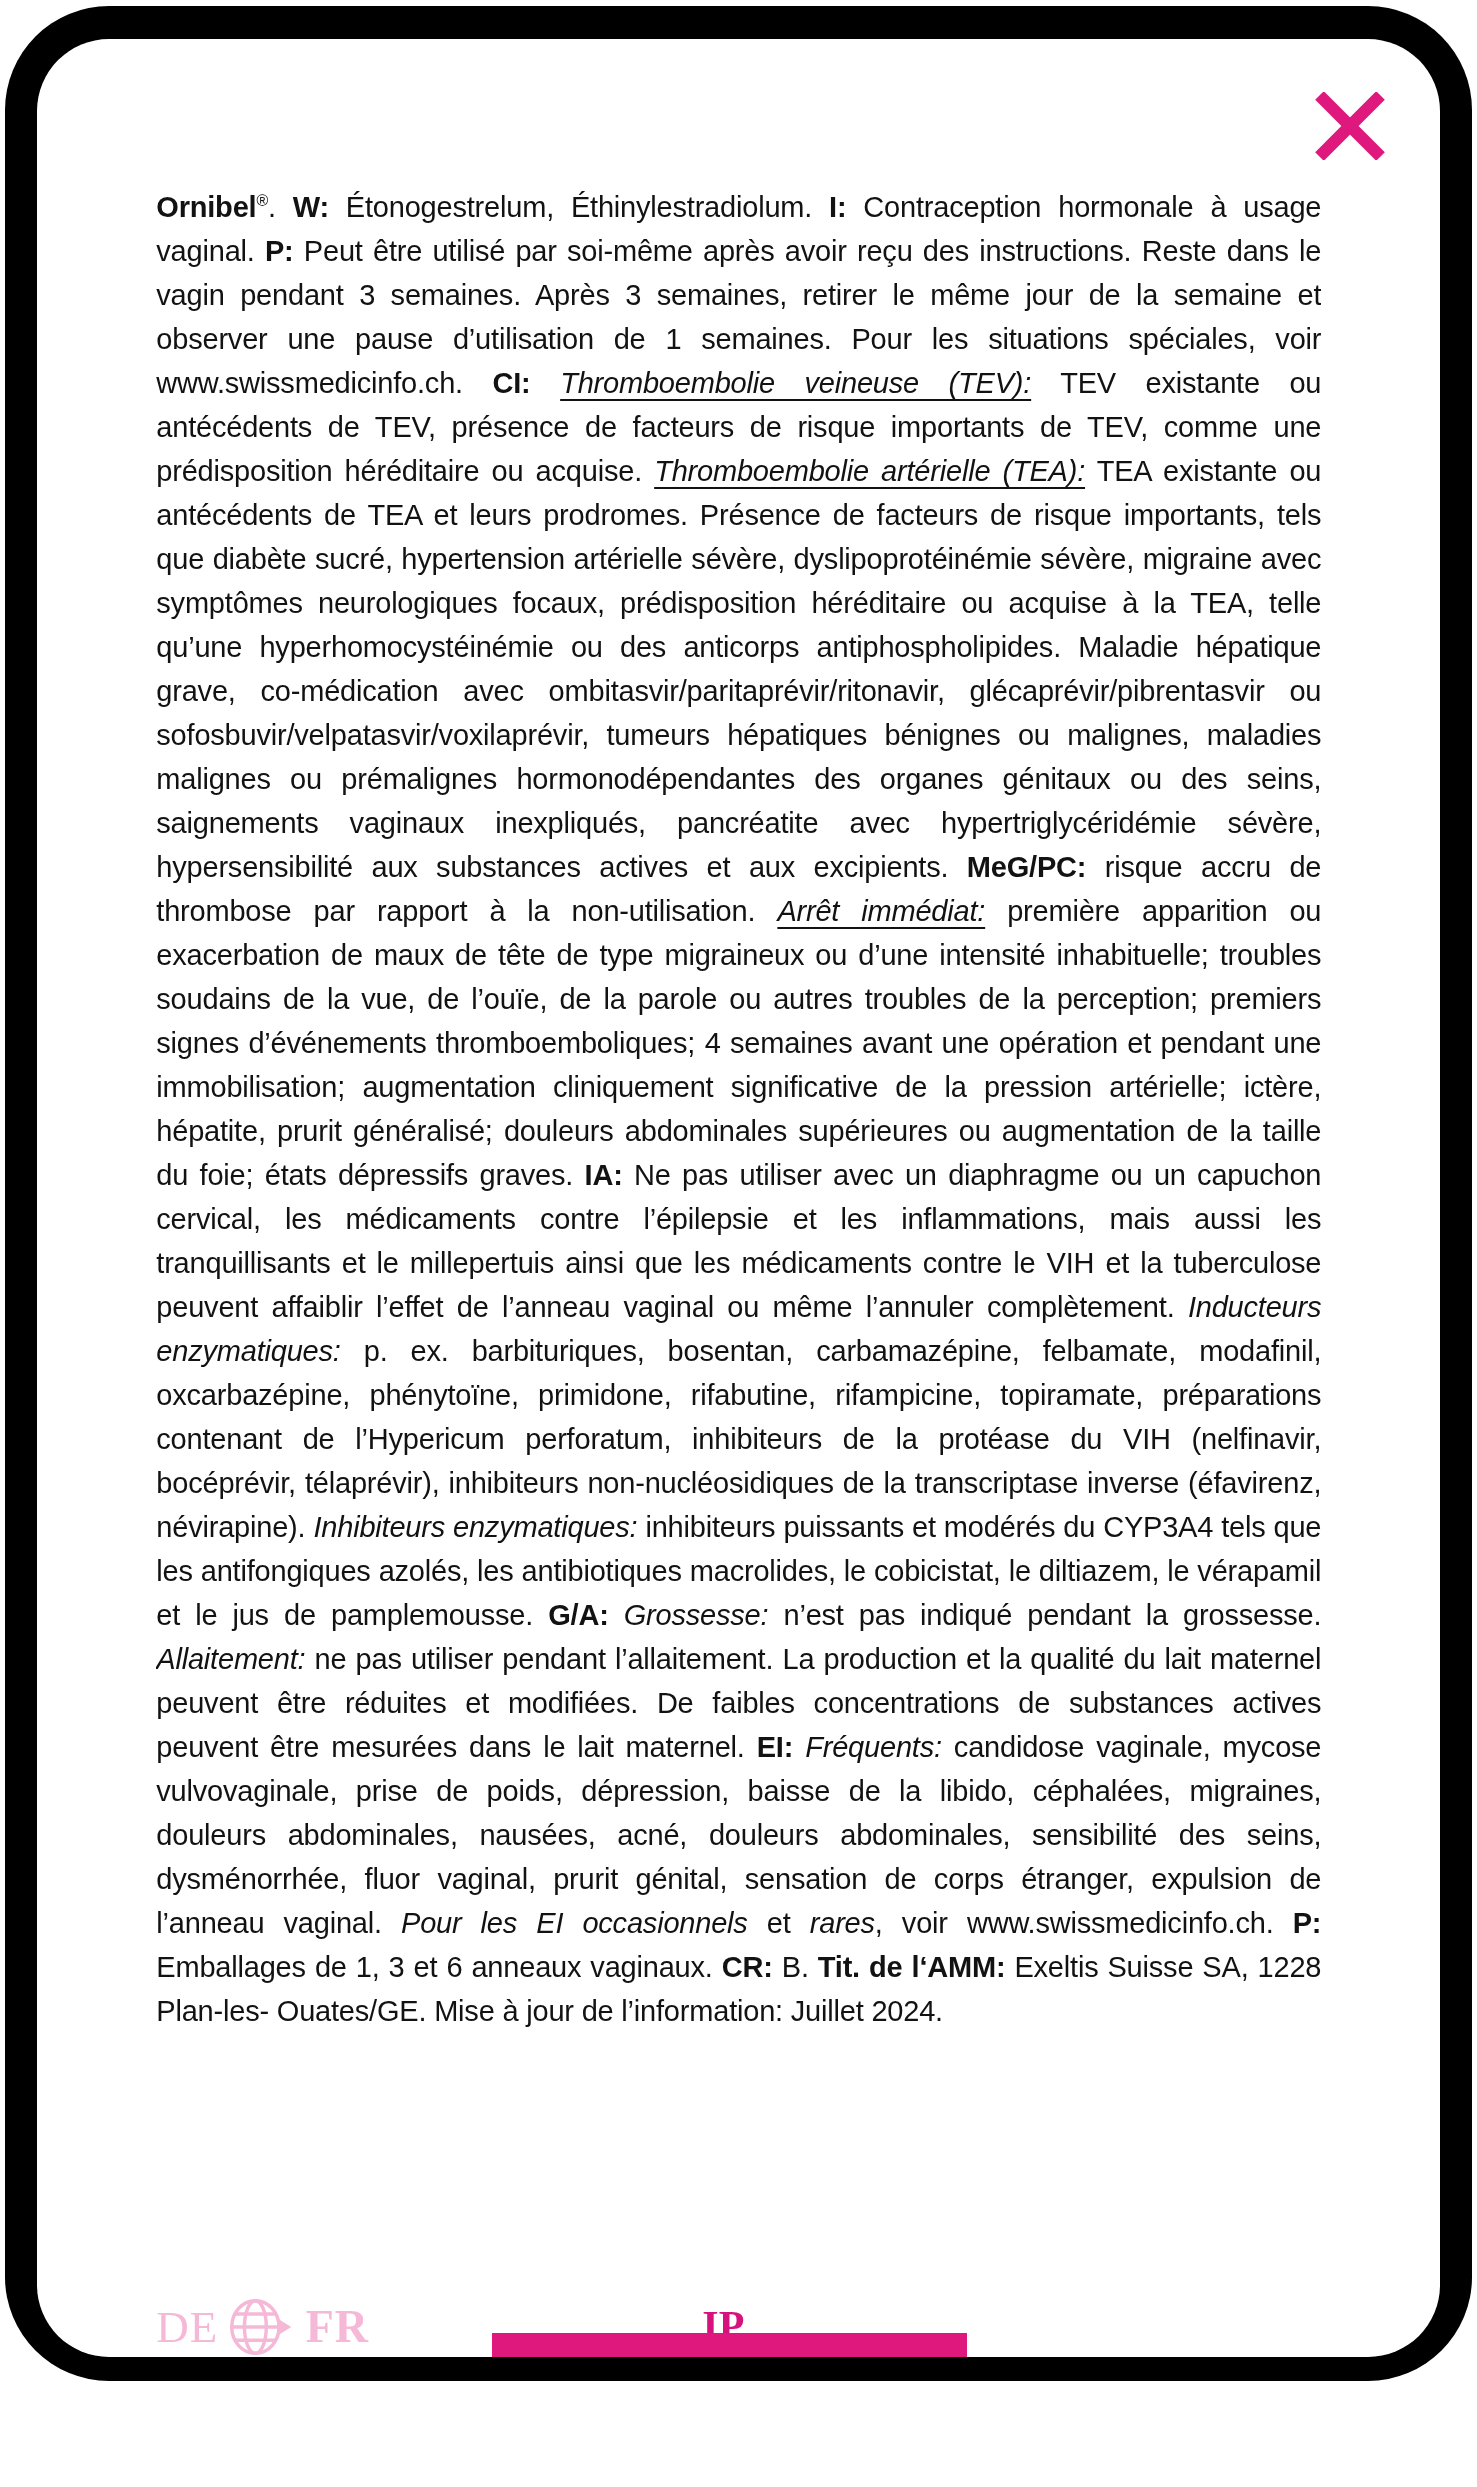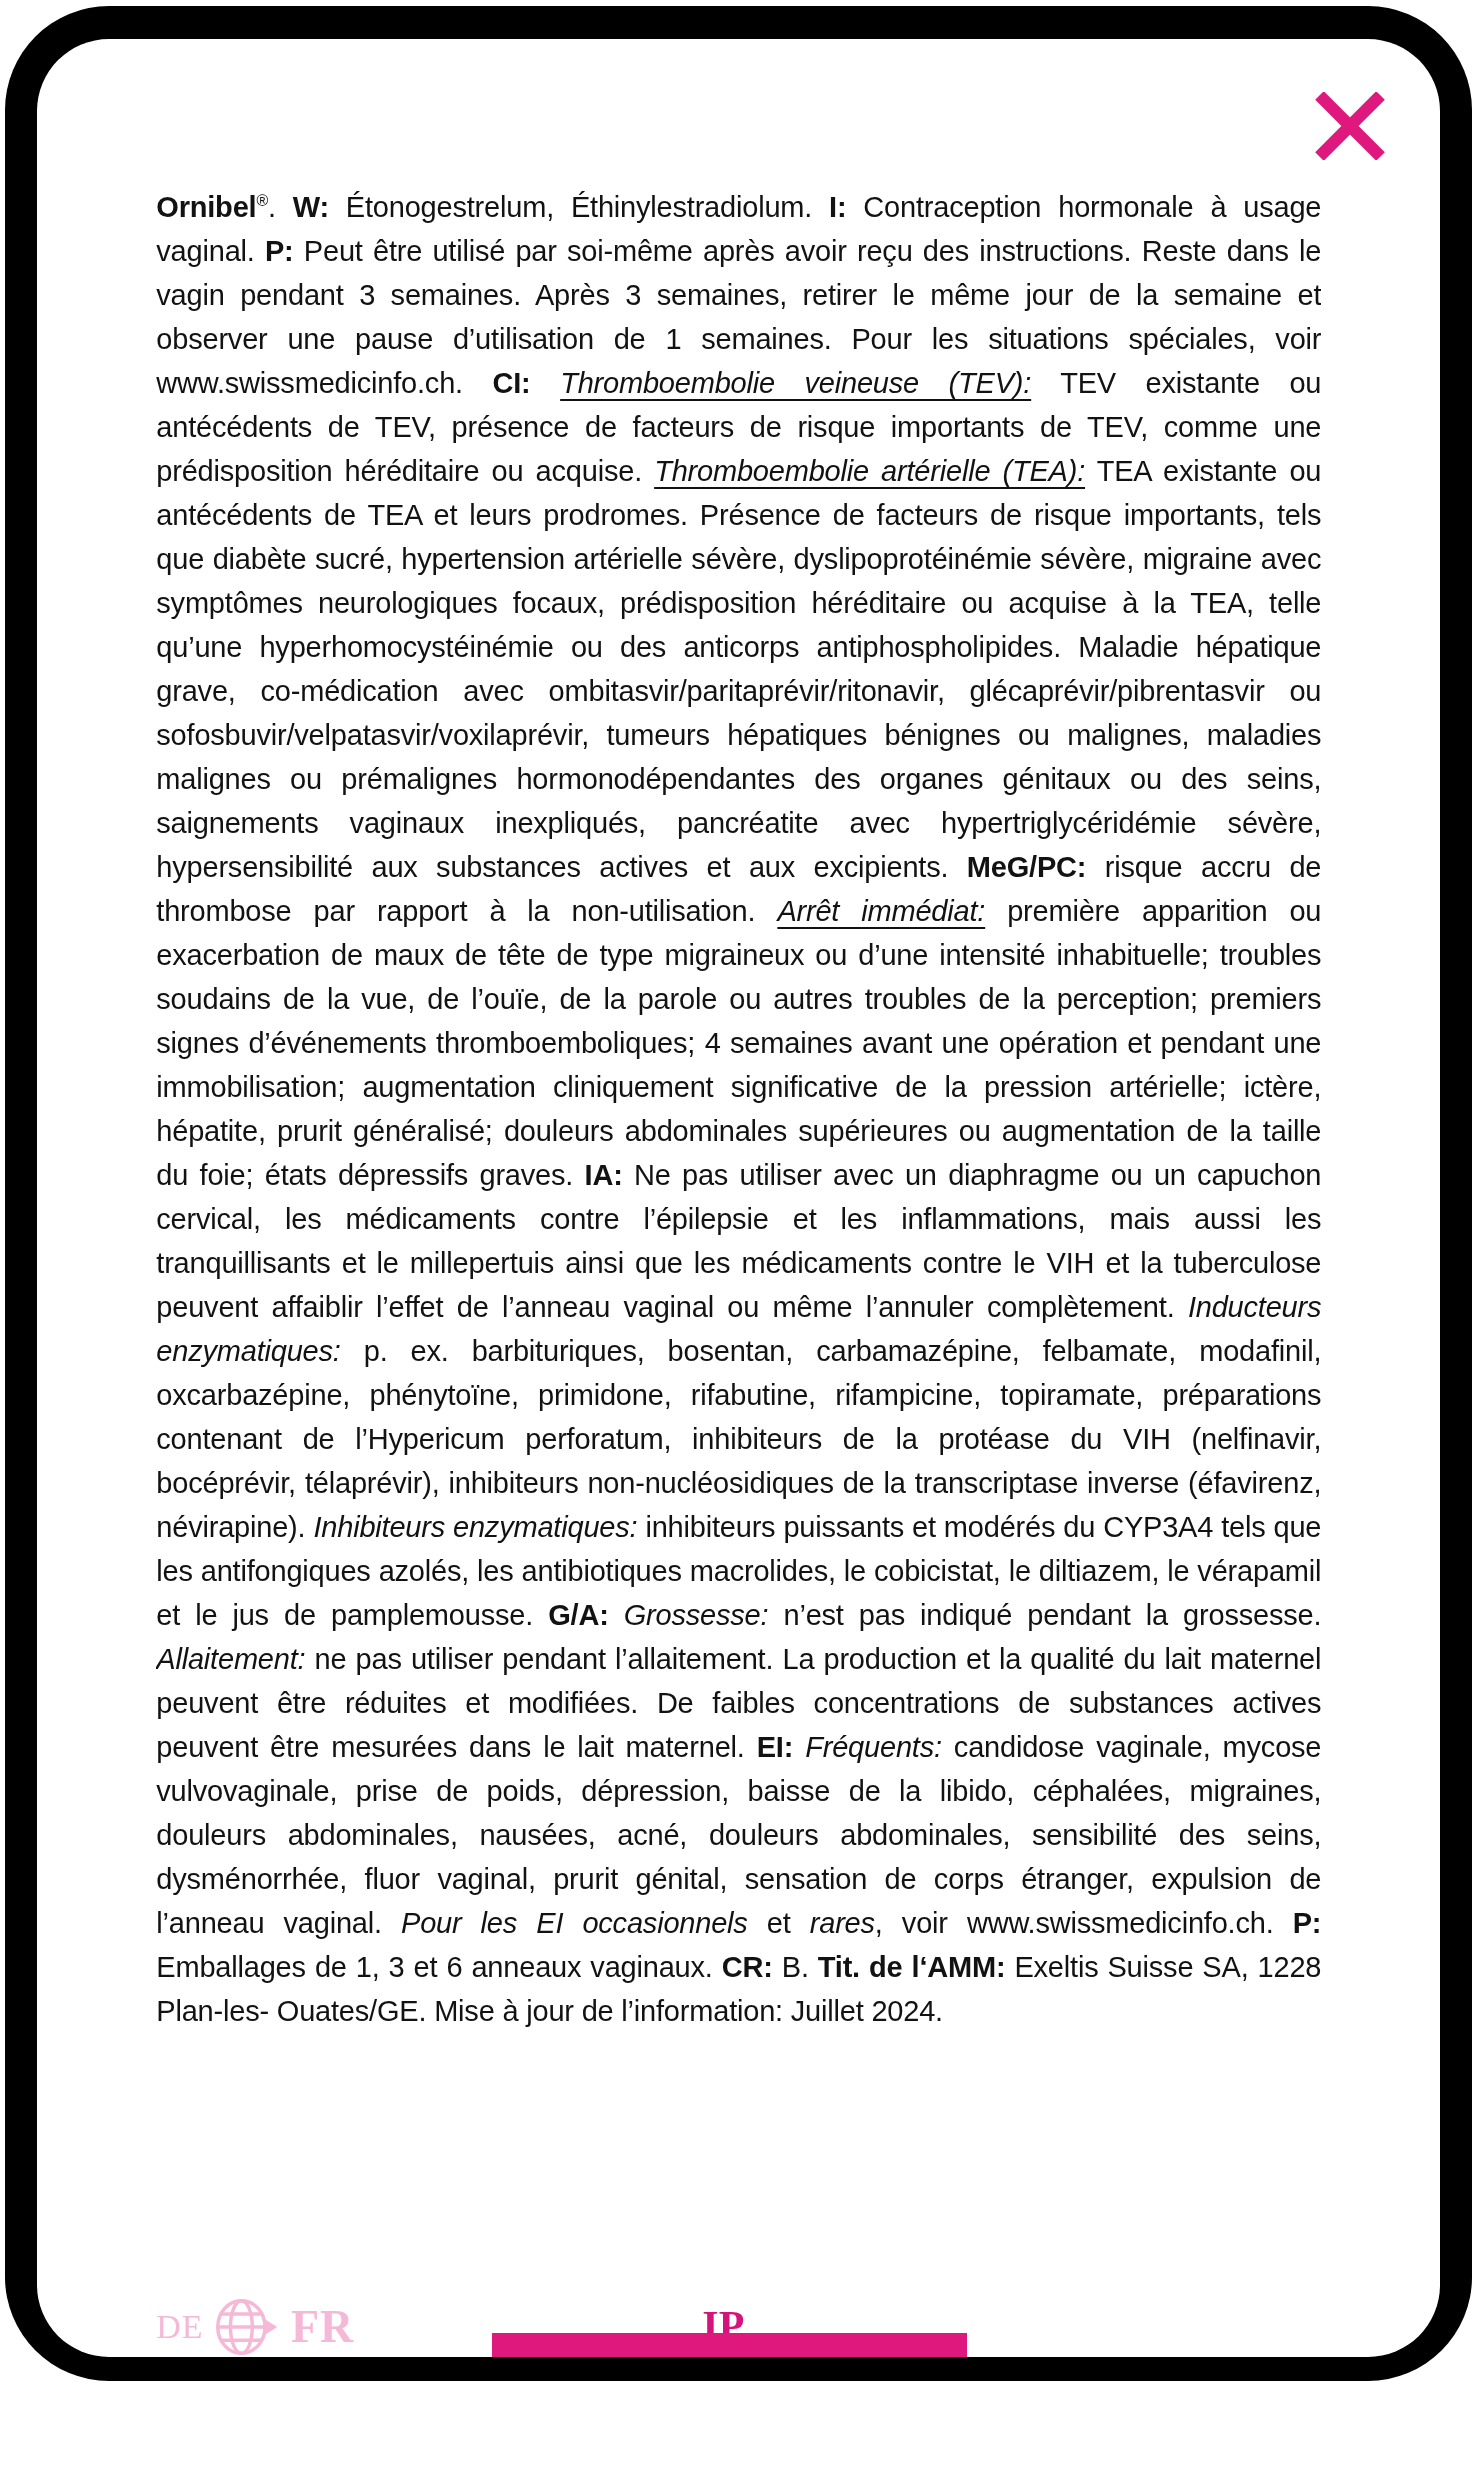--- a/index.html
+++ b/index.html
@@ -31,21 +31,21 @@
   .run-i{font-style:italic;}
   .run-iu{font-style:italic;text-decoration:underline;text-decoration-thickness:1.8px;text-underline-offset:6.1px;}
   .run-sup{vertical-align:super;font-size:0.55em;font-weight:400;line-height:0;}
   .footnote{margin-top:44px;text-align:left;}
   .footer-lang{
     position:absolute;left:119px;top:2257px;height:61px;
     display:flex;align-items:center;gap:12.3px;
     font-family:"Liberation Serif",serif;
     background:none;border:none;padding:0;cursor:pointer;
   }
-  .lang-from{font-size:34px;font-weight:400;letter-spacing:0.9px;}
+  .lang-from{font-size:45px;font-weight:400;letter-spacing:0.9px;}
   .lang-to{font-size:46px;font-weight:700;letter-spacing:0.9px;}
   .globe{display:block;}
   .ip-link{
     position:absolute;left:665px;top:2263px;
     font-family:"Liberation Serif",serif;font-weight:700;font-size:42px;
     text-decoration:none;cursor:pointer;
   }
   .home-bar{
     position:absolute;left:455px;bottom:0;width:475px;height:24px;
   }

